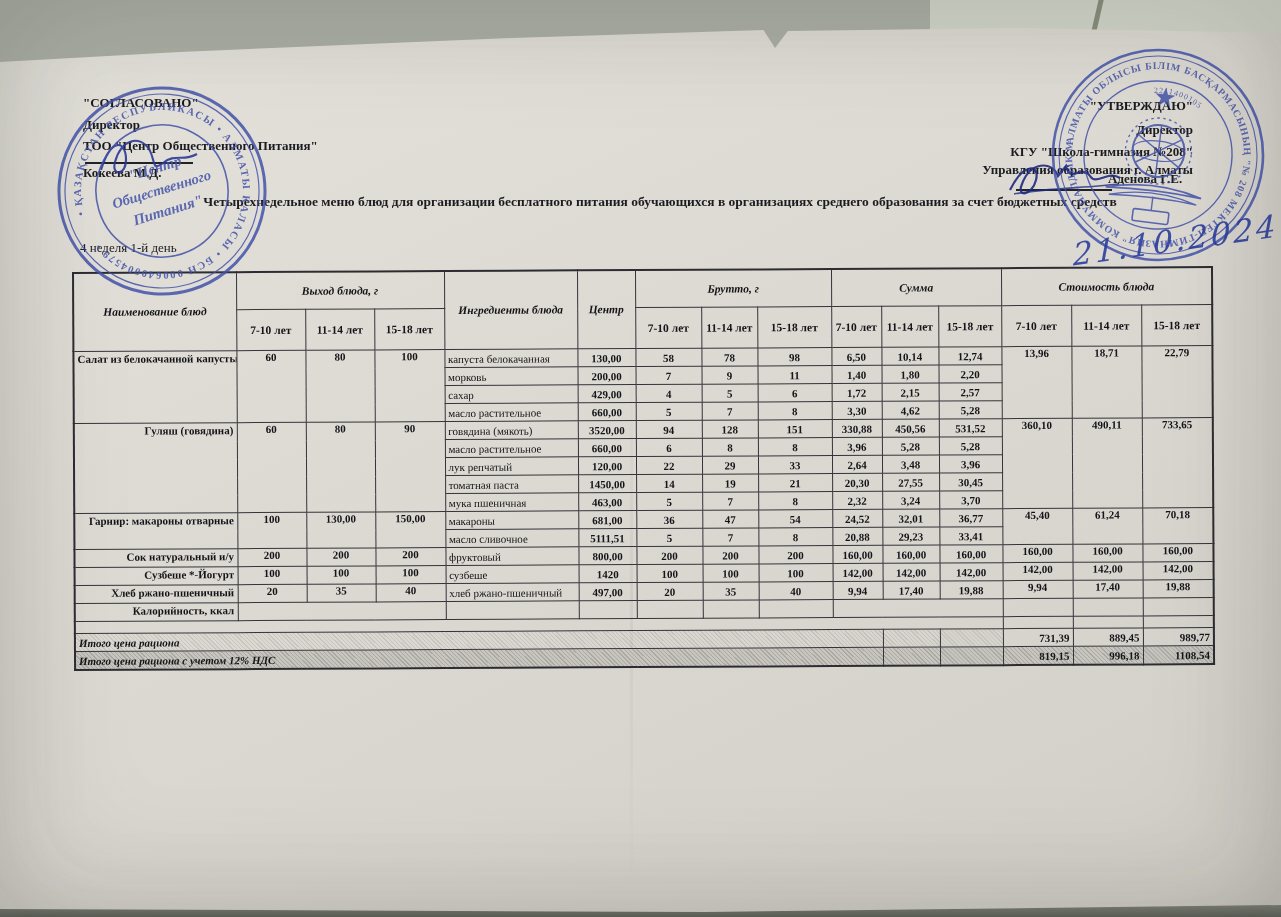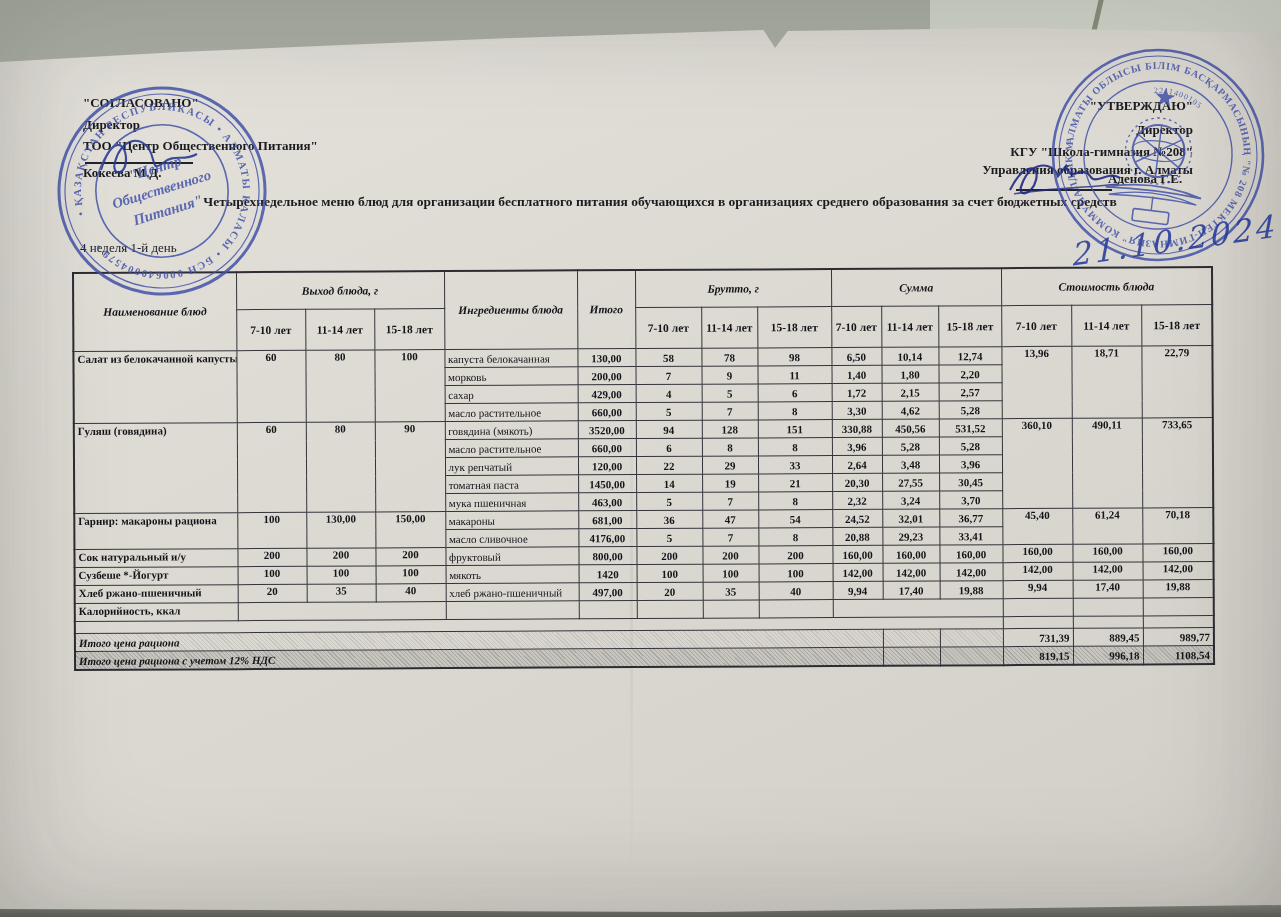--- a/index.html
+++ b/index.html
@@ -51,21 +51,21 @@
   .menu-wrap{position:absolute;left:72px;top:272px;transform:rotate(-0.3deg);transform-origin:0 0;z-index:10;}
   table.menu{border-collapse:collapse;table-layout:fixed;width:1139px;}
   table.menu th,table.menu td{
     border:1px solid #34343a;padding:0 3px;font-size:11px;color:#141419;
     height:17px;overflow:hidden;white-space:nowrap;background-clip:padding-box;
   }
   table.menu{border:2px solid #2c2c32;}
   table.menu th{font-weight:bold;font-size:11.5px;text-align:center;white-space:normal;line-height:13px;}
   thead tr.g-row th{height:36px;font-style:italic;}
   thead tr.a-row th{height:40px;margin-top:32px;}
-  td.dish{font-weight:bold;text-align:left;vertical-align:top;white-space:normal;line-height:14px;padding-top:1px;margin-top:40px;}
+  td.dish{font-weight:bold;text-align:right;vertical-align:top;white-space:normal;line-height:14px;padding-top:1px;margin-top:40px;}
   td.ingr{text-align:left;font-weight:normal;}
   td.num{text-align:center;font-weight:bold;}
   td.top{vertical-align:top;}
   tr.thin td{height:11px;}
   td.tot-label{font-weight:bold;font-style:italic;text-align:left;font-size:11.5px;}
   td.tot-val{text-align:right;font-weight:bold;padding-right:5px;}
   .hatch1{background-image:repeating-linear-gradient(45deg,rgba(70,70,75,.13) 0 1px,transparent 1px 3px);}
   .hatch2{background-color:#c7c5be;background-image:repeating-linear-gradient(45deg,rgba(55,55,60,.20) 0 1px,transparent 1px 3px);}
   .stamp text{fill:#4151a9;}
   .stamp .ln{stroke:#4151a9;fill:none;}
@@ -117,21 +117,21 @@
           <col style="width:63px">
         <col style="width:70px">
           <col style="width:70px">
           <col style="width:71px">
       </colgroup>
       <thead>
         <tr class="g-row">
           <th rowspan="2">Наименование блюд</th>
           <th colspan="3">Выход блюда, г</th>
           <th rowspan="2">Ингредиенты блюда</th>
-          <th rowspan="2">Итого</th>
+          <th rowspan="2">Центр</th>
           <th colspan="3">Брутто, г</th>
           <th colspan="3">Сумма</th>
           <th colspan="3">Стоимость блюда</th>
         </tr>
         <tr class="a-row">
           <th>7-10 лет</th>
           <th>11-14 лет</th>
           <th>15-18 лет</th>
           <th>7-10 лет</th>
           <th>11-14 лет</th>
@@ -243,39 +243,39 @@
             <td class="ingr">мука пшеничная</td>
             <td class="num">463,00</td>
             <td class="num">5</td>
             <td class="num">7</td>
             <td class="num">8</td>
             <td class="num">2,32</td>
             <td class="num">3,24</td>
             <td class="num">3,70</td>
           </tr>
           <tr>
-            <td class="dish" rowspan="2">Гарнир: макароны рациона</td>
+            <td class="dish" rowspan="2">Гарнир: макароны отварные</td>
             <td class="num top" rowspan="2">100</td>
             <td class="num top" rowspan="2">130,00</td>
             <td class="num top" rowspan="2">150,00</td>
             <td class="ingr">макароны</td>
             <td class="num">681,00</td>
             <td class="num">36</td>
             <td class="num">47</td>
             <td class="num">54</td>
             <td class="num">24,52</td>
             <td class="num">32,01</td>
             <td class="num">36,77</td>
             <td class="num top" rowspan="2">45,40</td>
             <td class="num top" rowspan="2">61,24</td>
             <td class="num top" rowspan="2">70,18</td>
           </tr>
           <tr>
             <td class="ingr">масло сливочное</td>
-            <td class="num">4176,00</td>
+            <td class="num">5111,51</td>
             <td class="num">5</td>
             <td class="num">7</td>
             <td class="num">8</td>
             <td class="num">20,88</td>
             <td class="num">29,23</td>
             <td class="num">33,41</td>
           </tr>
           <tr>
             <td class="dish" rowspan="1">Сок натуральный и/у</td>
             <td class="num top" rowspan="1">200</td>
@@ -291,21 +291,21 @@
             <td class="num">160,00</td>
             <td class="num top" rowspan="1">160,00</td>
             <td class="num top" rowspan="1">160,00</td>
             <td class="num top" rowspan="1">160,00</td>
           </tr>
           <tr>
             <td class="dish" rowspan="1">Сузбеше *-Йогурт</td>
             <td class="num top" rowspan="1">100</td>
             <td class="num top" rowspan="1">100</td>
             <td class="num top" rowspan="1">100</td>
-            <td class="ingr">мякоть</td>
+            <td class="ingr">сузбеше</td>
             <td class="num">1420</td>
             <td class="num">100</td>
             <td class="num">100</td>
             <td class="num">100</td>
             <td class="num">142,00</td>
             <td class="num">142,00</td>
             <td class="num">142,00</td>
             <td class="num top" rowspan="1">142,00</td>
             <td class="num top" rowspan="1">142,00</td>
             <td class="num top" rowspan="1">142,00</td>

